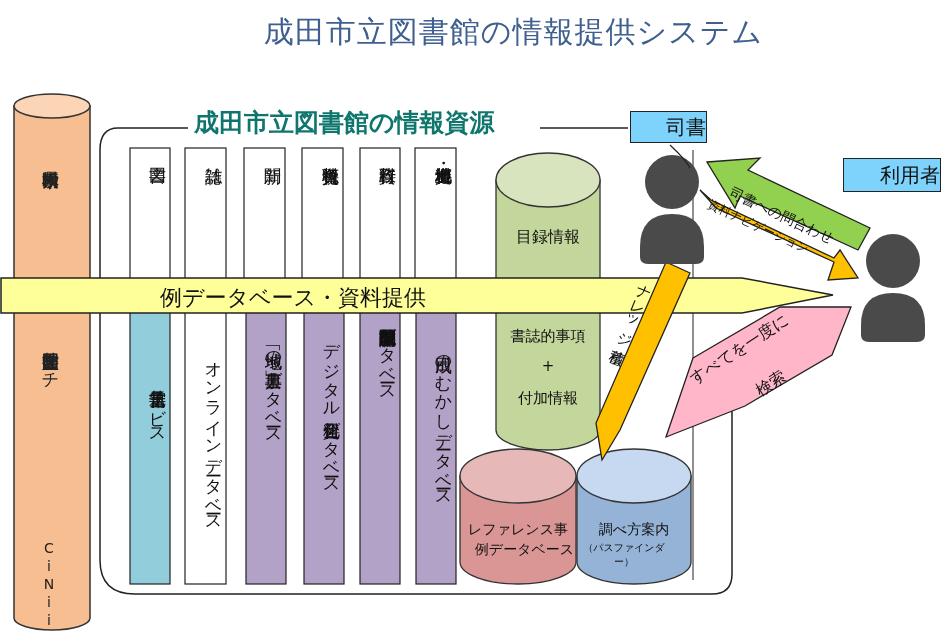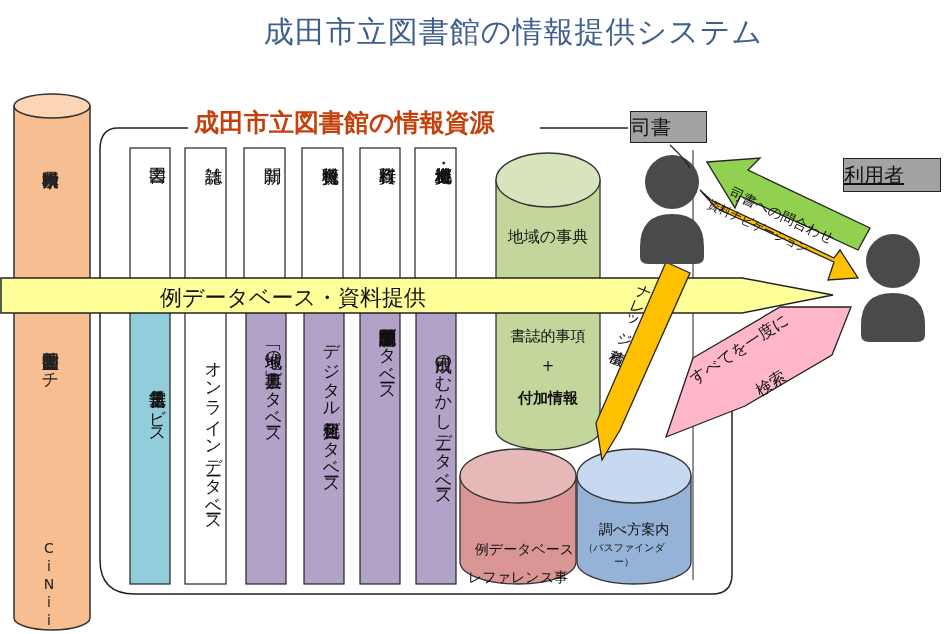--- a/index.html
+++ b/index.html
@@ -1,23 +1,23 @@
 <!DOCTYPE html>
 <html><head>
 <meta charset="utf-8">
 <style>
   html,body{margin:0;padding:0;background:#fff;}
   body{width:947px;height:634px;position:relative;overflow:hidden;font-family:"DejaVu Sans","Liberation Sans",sans-serif;}
   svg{position:absolute;left:0;top:0;}
   .vt{writing-mode:vertical-rl;text-orientation:upright;}
   .abs{position:absolute;}
   .title{position:absolute;left:0;top:12px;width:947px;text-align:center;font-size:30px;color:#3f5f8f;letter-spacing:1px;margin-left:40px;}
-  .subtitle{position:absolute;left:188px;top:106px;font-size:25px;font-weight:bold;color:#c2410c;background:#fff;padding:0 6px;}
+  .subtitle{position:absolute;left:188px;top:106px;font-size:25px;font-weight:bold;color:#0f766e;background:#fff;padding:0 6px;}
   .col-label{position:absolute;font-size:17px;color:#111;display:flex;justify-content:center;}
-  .box-label{position:absolute;border:1.5px solid #222;background:#a3a3a3;font-size:20px;color:#111;text-align:left;}
+  .box-label{position:absolute;border:1.5px solid #222;background:#7dd3fc;font-size:20px;color:#111;text-align:right;}
   .center-text{position:absolute;font-size:15px;color:#111;text-align:center;line-height:1.35;}
 </style>
 </head>
 <body>
 
 <div class="title">成田市立図書館の情報提供システム</div>
 
 <svg width="947" height="634" viewBox="0 0 947 634">
 
   <g>
@@ -97,33 +97,33 @@
 <div class="col-label vt" style="left:360px;top:154px;width:40px;">行政資料</div>
 <div class="col-label vt" style="left:415px;top:154px;width:41px;">地域・郷土資料</div>
 
 <div class="col-label vt" style="left:130px;top:378px;width:40px;">電子書籍サービス</div>
 <div class="col-label vt" style="left:185px;top:350px;width:41px;">オンラインデータベース</div>
 <div class="col-label vt" style="left:246px;top:340px;width:40px;">「地域の事典」データベース</div>
 <div class="col-label vt" style="left:304px;top:332px;width:40px;">デジタル化資料データベース</div>
 <div class="col-label vt" style="left:360px;top:316px;width:40px;">成田市関係新聞記事データベース</div>
 <div class="col-label vt" style="left:416px;top:344px;width:40px;">成田のむかしデータベース</div>
 
-<div class="center-text" style="left:496px;top:226px;width:104px;font-size:16px;">地域の事典</div>
+<div class="center-text" style="left:496px;top:226px;width:104px;font-size:16px;">目録情報</div>
 <div class="center-text" style="left:496px;top:326px;width:104px;font-size:15px;">書誌的事項</div>
 <div class="center-text" style="left:496px;top:356px;width:104px;font-size:15px;">+</div>
-<div class="center-text" style="left:496px;top:388px;width:104px;font-size:15px;font-weight:bold;">付加情報</div>
+<div class="center-text" style="left:496px;top:388px;width:104px;font-size:15px;">付加情報</div>
 
-<div class="center-text" style="left:460px;top:520px;width:116px;font-size:14px;margin-top:48px;">レファレンス事</div>
+<div class="center-text" style="left:460px;top:520px;width:116px;font-size:14px;">レファレンス事</div>
 <div class="center-text" style="left:460px;top:540px;width:129px;font-size:14px;">例データベース</div>
 
 <div class="center-text" style="left:577px;top:520px;width:114px;font-size:14px;">調べ方案内</div>
 <div class="center-text" style="left:577px;top:541px;width:94px;font-size:10px;">（パスファインダー）</div>
 
 <div class="abs" style="left:160px;top:283px;font-size:22px;color:#111;">例データベース・資料提供</div>
 
 <div class="box-label" style="left:630px;top:111px;width:75px;height:30px;line-height:30px;">司書</div>
-<div class="box-label" style="left:843px;top:158px;width:96px;height:32px;line-height:32px;text-decoration:underline;">利用者</div>
+<div class="box-label" style="left:843px;top:158px;width:96px;height:32px;line-height:32px;">利用者</div>
 
 <div class="abs" style="left:734px;top:184px;font-size:14px;color:#111;transform:rotate(25deg);transform-origin:left top;white-space:nowrap;">司書への問合わせ</div>
 <div class="abs" style="left:712px;top:196px;font-size:12px;color:#111;transform:rotate(25deg);transform-origin:left top;white-space:nowrap;">資料ナビゲーション</div>
 <div class="abs vt" style="left:640px;top:276px;font-size:15px;color:#111;transform:rotate(22deg);transform-origin:center top;">ナレッジ蓄積</div>
 <div class="abs" style="left:686px;top:372px;font-size:16px;color:#111;transform:rotate(-33deg);transform-origin:left top;white-space:nowrap;">すべてを一度に</div>
 <div class="abs" style="left:752px;top:384px;font-size:16px;color:#111;transform:rotate(-33deg);transform-origin:left top;white-space:nowrap;">検索</div>
 
 </body></html>

